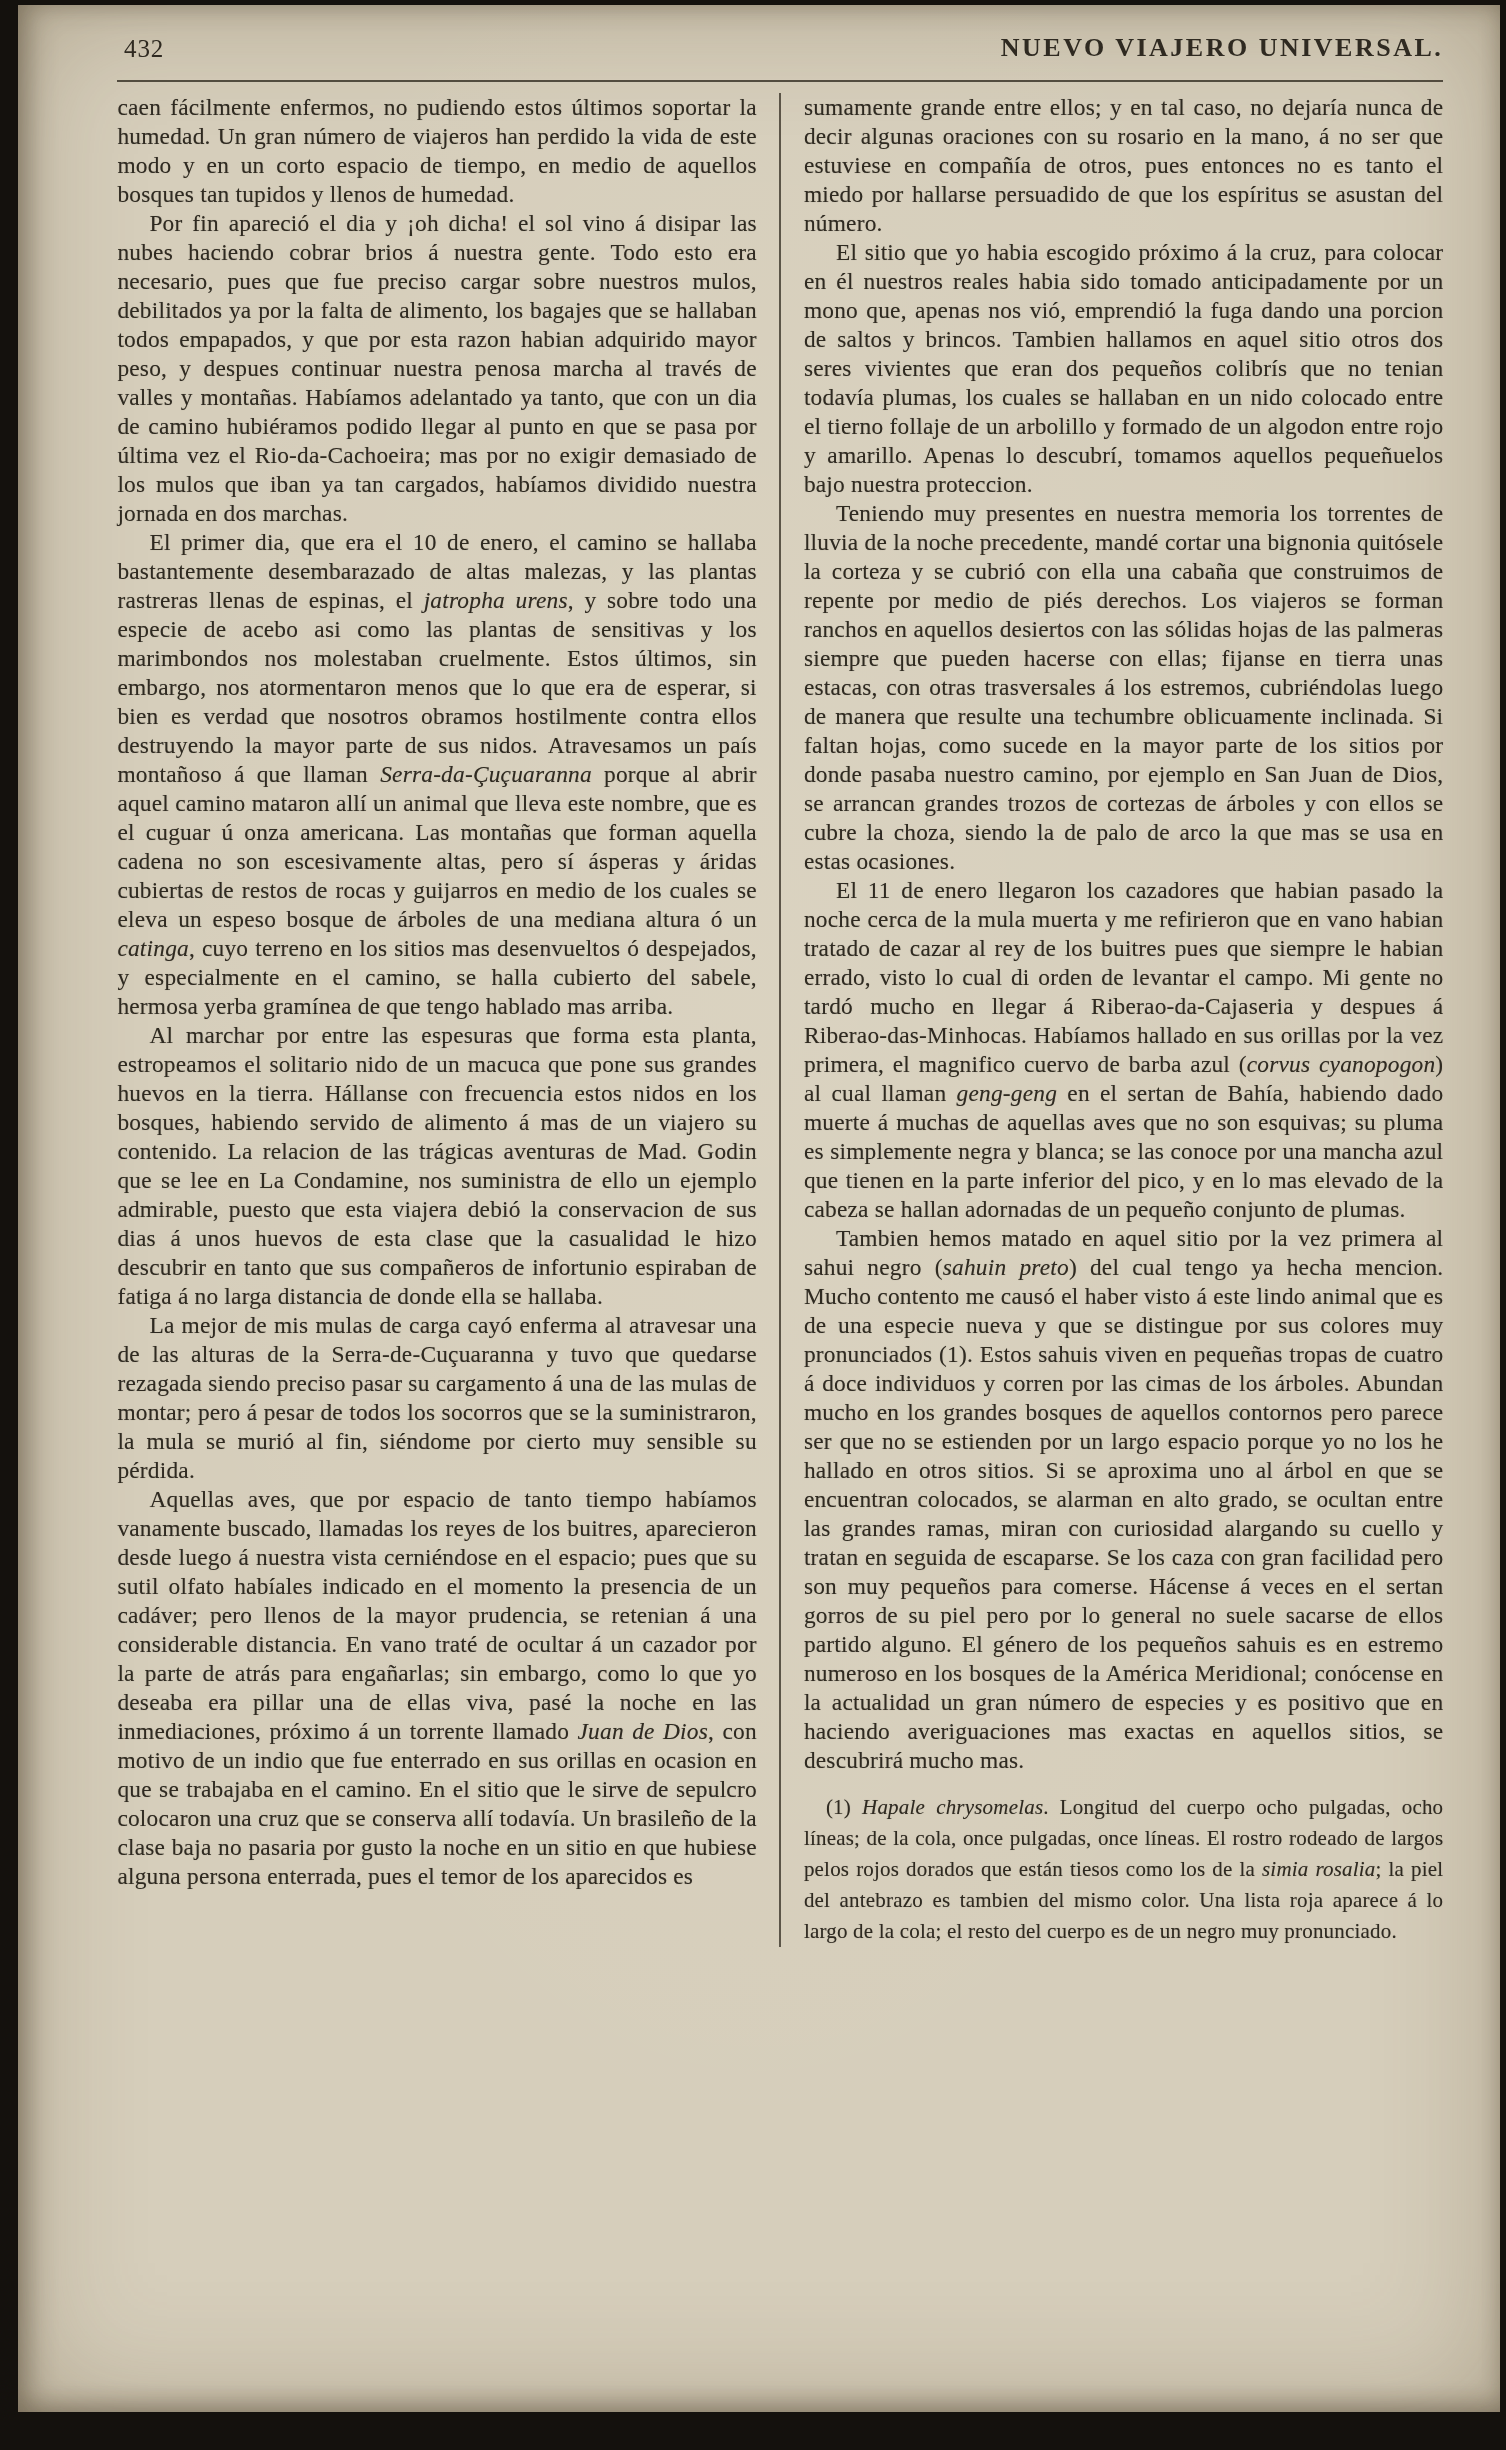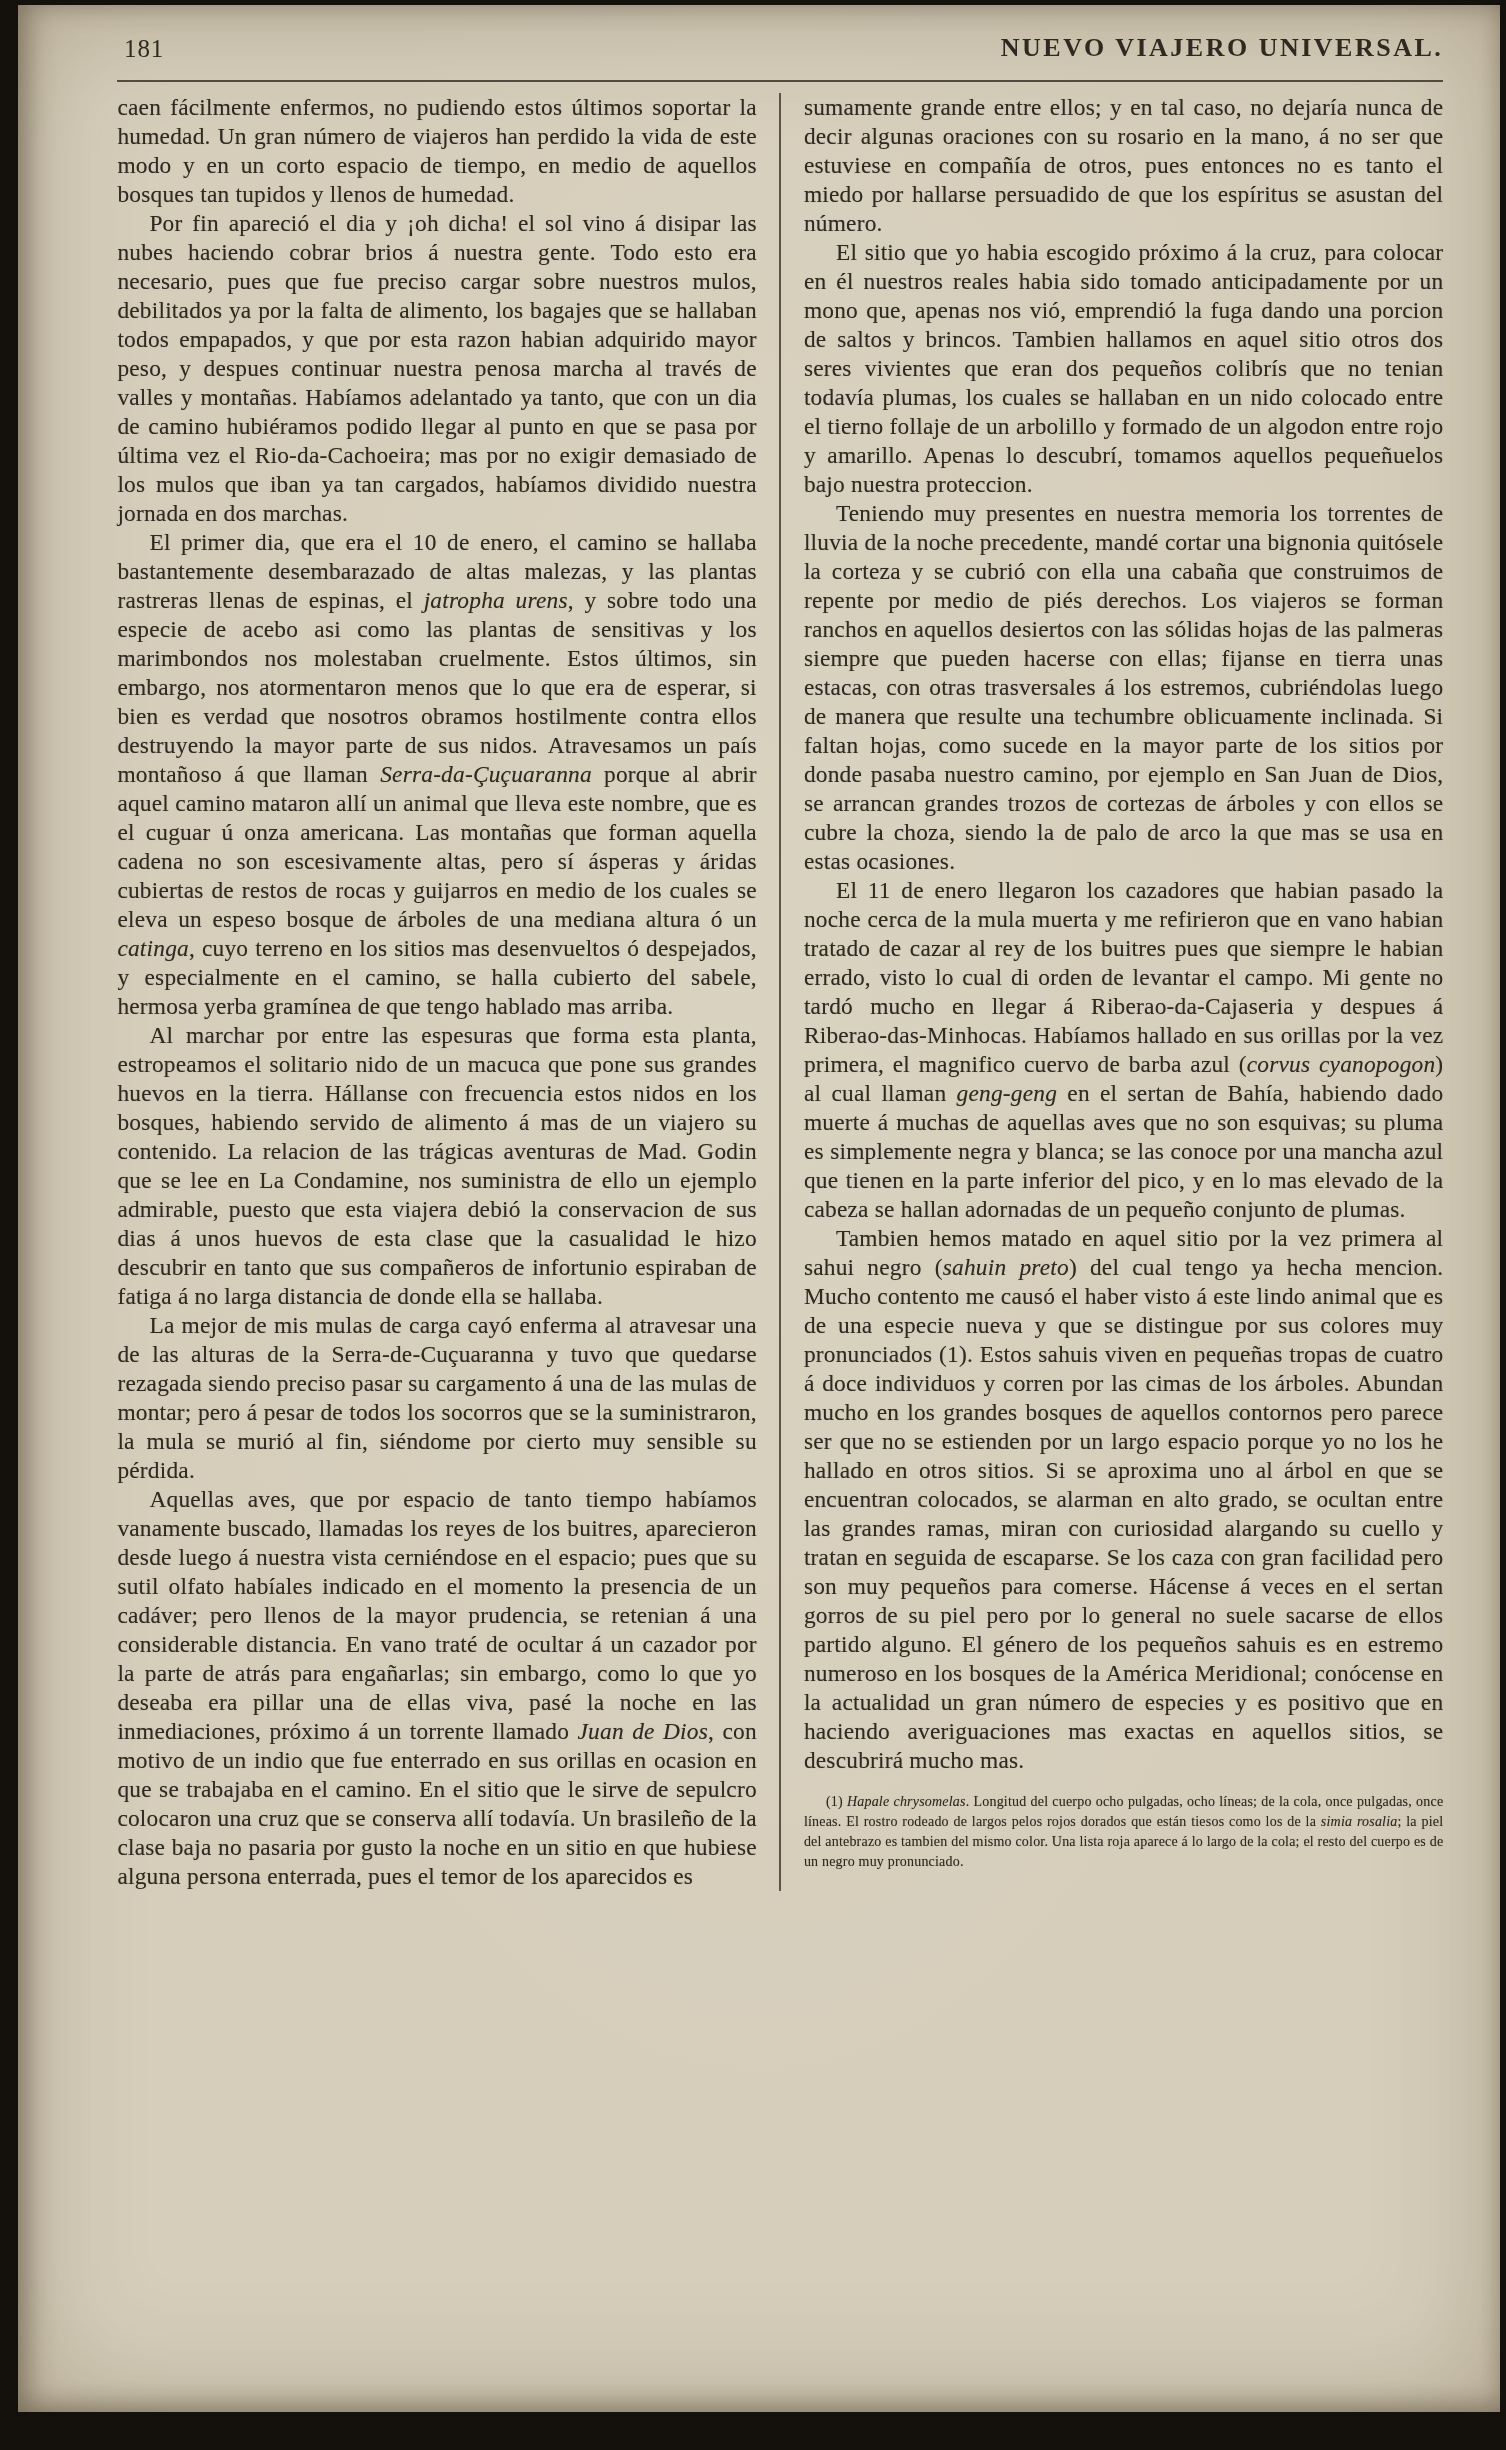--- a/index.html
+++ b/index.html
@@ -56,33 +56,33 @@
     text-shadow: 0 0 0.8px rgba(47,42,33,0.35);
   }
   .col-left  { padding-right: 22px; }
   .col-right { padding-left: 23.4px; }
   .divider { width: 1.7px; background: var(--rule); opacity: 0.8; }
   .para { text-indent: 32px; }
   .para.no-indent { text-indent: 0; }
   .para i { font-style: italic; }
   .footnotes {
     margin-top: 16.7px;
-    font-size: 14px;
-    line-height: 20px;
+    font-size: 21px;
+    line-height: 31px;
   }
   .footnotes .para { text-indent: 22px; }
 </style>
 </head>
 <body>
 
 <div class="paper">
   <div class="content">
 
     <div class="header">
-      <span class="page-number">181</span>
+      <span class="page-number">432</span>
       <div class="header-title">NUEVO VIAJERO UNIVERSAL.</div>
     </div>
     <hr class="header-rule">
 
     <div class="columns">
       <div class="col col-left">
           <p class="para no-indent"><span>caen fácilmente enfermos, no pudiendo estos últimos soportar la humedad. Un gran número de viajeros han perdido la vida de este modo y en un corto espacio de tiempo, en medio de aquellos bosques tan tupidos y llenos de humedad.</span></p>
           <p class="para"><span>Por fin apareció el dia y ¡oh dicha! el sol vino á disipar las nubes haciendo cobrar brios á nuestra gente. Todo esto era necesario, pues que fue preciso cargar sobre nuestros mulos, debilitados ya por la falta de alimento, los bagajes que se hallaban todos empapados, y que por esta razon habian adquirido mayor peso, y despues continuar nuestra penosa marcha al través de valles y montañas. Habíamos adelantado ya tanto, que con un dia de camino hubiéramos podido llegar al punto en que se pasa por última vez el Rio-da-Cachoeira; mas por no exigir demasiado de los mulos que iban ya tan cargados, habíamos dividido nuestra jornada en dos marchas.</span></p>
           <p class="para"><span>El primer dia, que era el 10 de enero, el camino se hallaba bastantemente desembarazado de altas malezas, y las plantas rastreras llenas de espinas, el </span><i>jatropha urens</i><span>, y sobre todo una especie de acebo asi como las plantas de sensitivas y los marimbondos nos molestaban cruelmente. Estos últimos, sin embargo, nos atormentaron menos que lo que era de esperar, si bien es verdad que nosotros obramos hostilmente contra ellos destruyendo la mayor parte de sus nidos. Atravesamos un país montañoso á que llaman </span><i>Serra-da-Çuçuaranna</i><span> porque al abrir aquel camino mataron allí un animal que lleva este nombre, que es el cuguar ú onza americana. Las montañas que forman aquella cadena no son escesivamente altas, pero sí ásperas y áridas cubiertas de restos de rocas y guijarros en medio de los cuales se eleva un espeso bosque de árboles de una mediana altura ó un </span><i>catinga</i><span>, cuyo terreno en los sitios mas desenvueltos ó despejados, y especialmente en el camino, se halla cubierto del sabele, hermosa yerba gramínea de que tengo hablado mas arriba.</span></p>
           <p class="para"><span>Al marchar por entre las espesuras que forma esta planta, estropeamos el solitario nido de un macuca que pone sus grandes huevos en la tierra. Hállanse con frecuencia estos nidos en los bosques, habiendo servido de alimento á mas de un viajero su contenido. La relacion de las trágicas aventuras de Mad. Godin que se lee en La Condamine, nos suministra de ello un ejemplo admirable, puesto que esta viajera debió la conservacion de sus dias á unos huevos de esta clase que la casualidad le hizo descubrir en tanto que sus compañeros de infortunio espiraban de fatiga á no larga distancia de donde ella se hallaba.</span></p>

